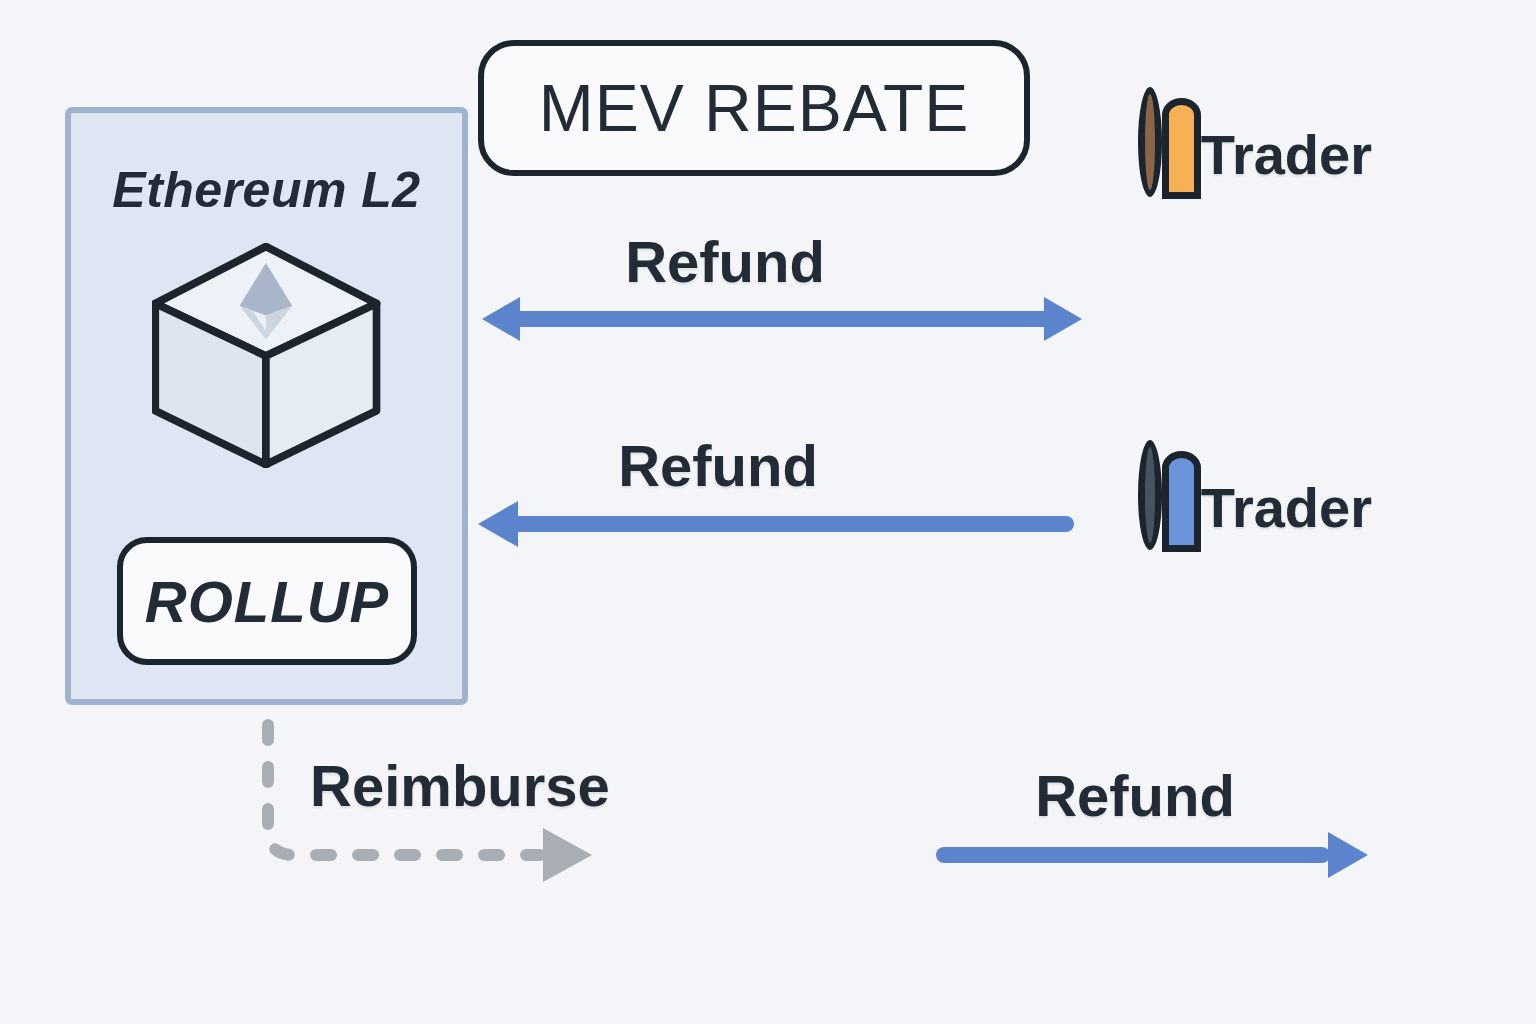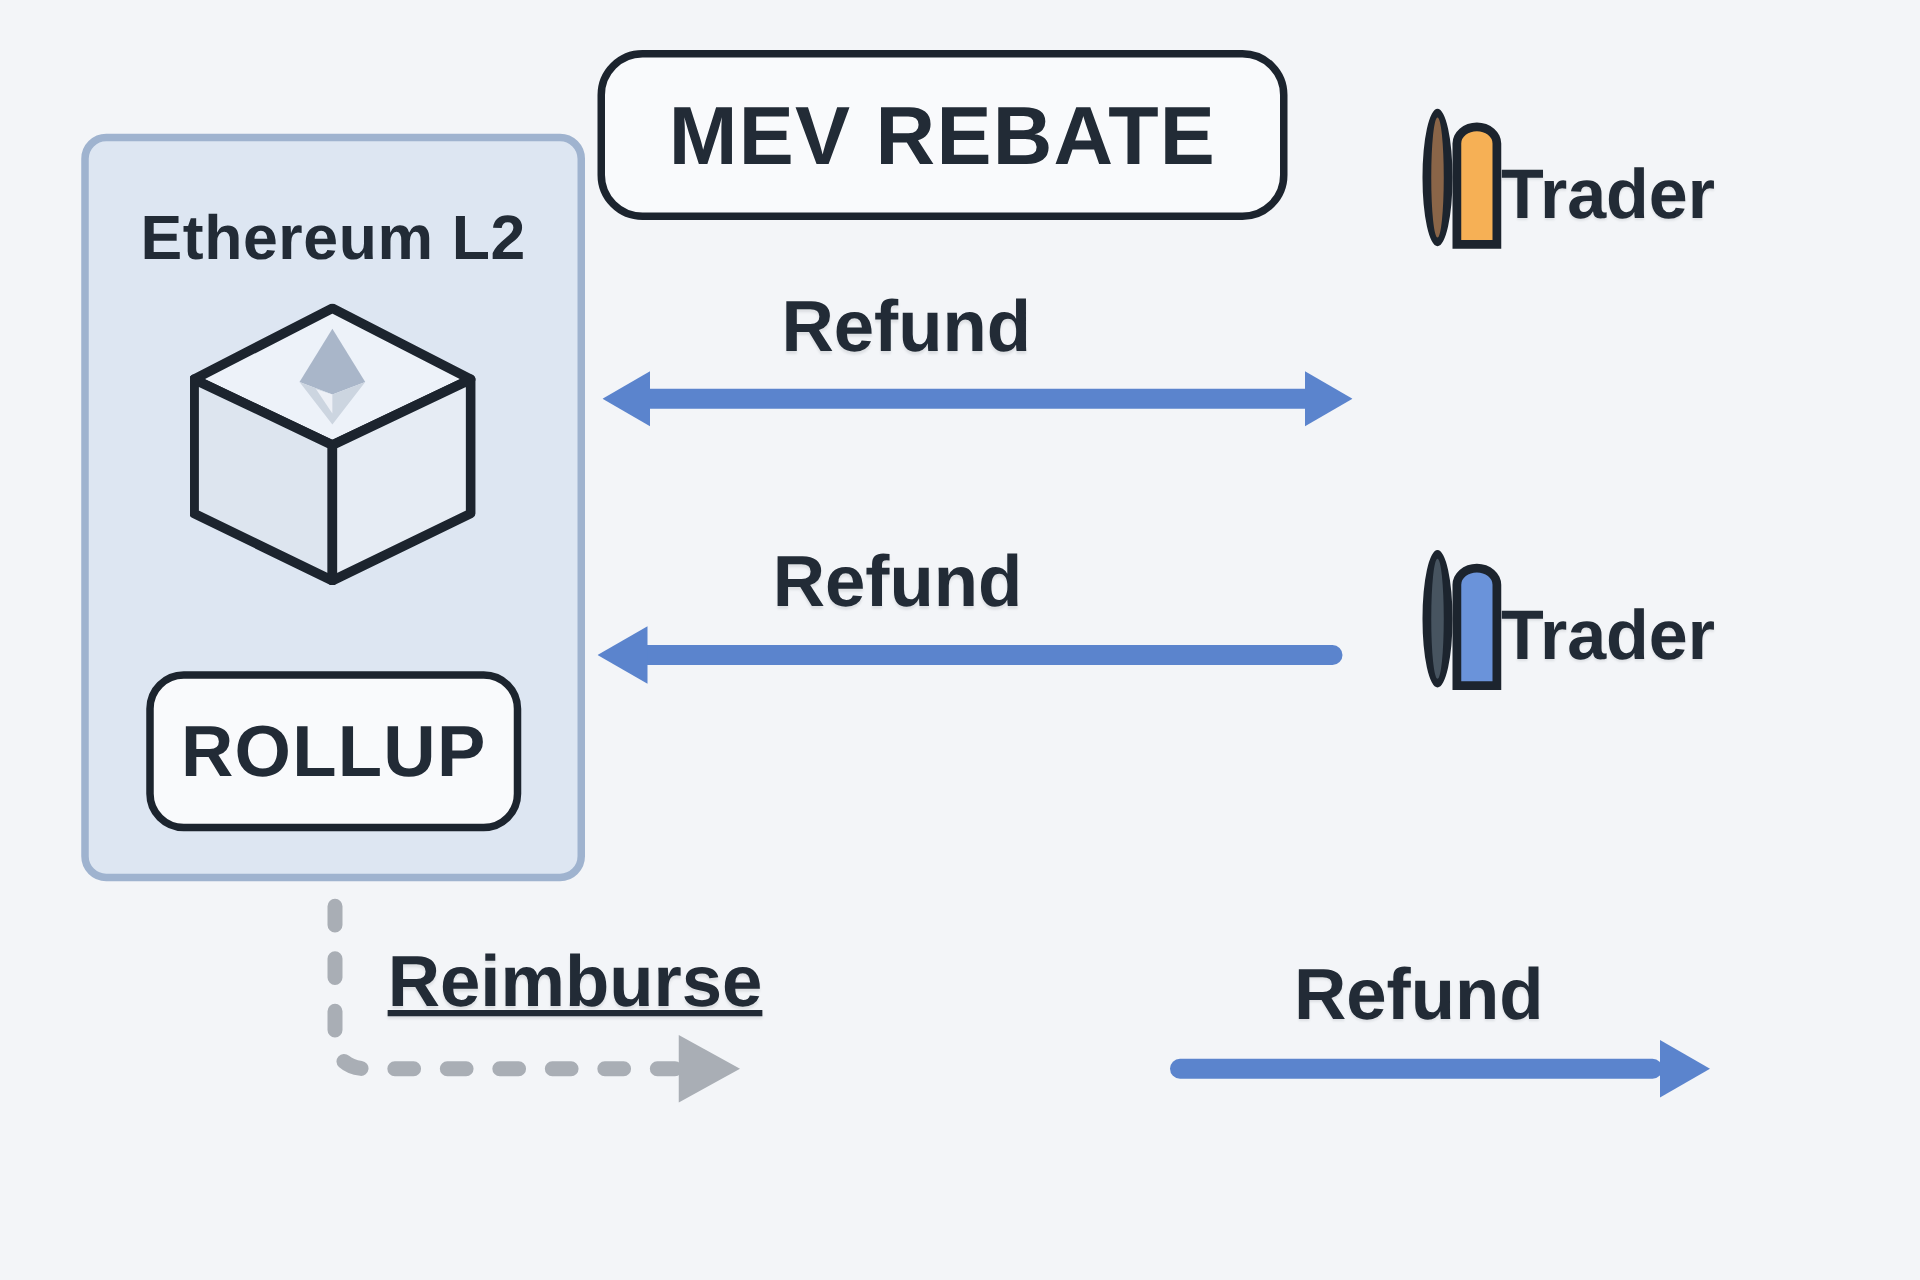--- a/index.html
+++ b/index.html
@@ -6,43 +6,43 @@
     --background:#f3f5f8; --panel-fill:#dde6f2; --panel-border:#9fb3cf;
     --ink:#222b36; --stroke:#1c242e; --arrow-blue:#5b84cd; --dash-gray:#a9aeb5;
     --box-fill:#f9fafc;
   }
   html,body{margin:0;padding:0;}
   body{background:var(--background);font-family:"Liberation Sans",sans-serif;}
   .stage{position:relative;width:1536px;height:1024px;overflow:hidden;background:var(--background);}
 
   
   .l2-panel{position:absolute;left:65px;top:107px;width:403px;height:598px;
-    background:var(--panel-fill);border:6px solid var(--panel-border);border-radius:20px;
-    box-sizing:border-box;}
+    background:var(--panel-fill);border:6px solid var(--panel-border);border-radius:7px;
+    box-sizing:border-box;font-style:italic;}
   .l2-title{position:absolute;left:0;right:0;top:48px;text-align:center;
     font-size:50px;font-weight:700;color:var(--ink);letter-spacing:.5px;}
   .cube{position:absolute;left:50%;top:130px;transform:translateX(-50%);}
   .rollup-badge{position:absolute;left:46px;top:424px;width:300px;height:128px;
     background:var(--box-fill);border:6px solid var(--stroke);border-radius:30px;
     box-sizing:border-box;display:flex;align-items:center;justify-content:center;
     font-size:58px;font-weight:800;color:var(--ink);letter-spacing:1px;text-align:right;}
 
   
   .title-box{position:absolute;left:478px;top:40px;width:552px;height:136px;
     background:var(--box-fill);border:6px solid var(--stroke);border-radius:36px;
     box-sizing:border-box;display:flex;align-items:center;justify-content:center;}
-  .title-box span{font-size:66px;font-weight:700;color:var(--ink);letter-spacing:1px;}
+  .title-box span{font-size:66px;font-weight:400;color:var(--ink);letter-spacing:1px;}
 
   
   .flow-label{position:absolute;width:390px;text-align:center;
     font-size:58px;font-weight:700;color:var(--ink);
     text-shadow:0 2px 2px rgba(30,40,50,.10);}
   .lbl-refund-top{left:530px;top:228px;}
   .lbl-refund-mid{left:523px;top:432px;}
-  .lbl-reimburse{left:265px;top:752px;text-decoration:underline;}
+  .lbl-reimburse{left:265px;top:752px;}
   .lbl-refund-bottom{left:940px;top:762px;}
 
   .arrow{position:absolute;color:var(--arrow-blue);}
   .arrow-dashed{position:absolute;color:var(--dash-gray);}
 
   
   .person{position:absolute;width:234px;display:flex;flex-direction:row;align-items:center;}
   .person .head{width:106px;height:110px;border:7px solid var(--stroke);border-radius:50%;
     box-sizing:border-box;background:#888;}
   .person .body{width:234px;height:101px;border:7px solid var(--stroke);box-sizing:border-box;

